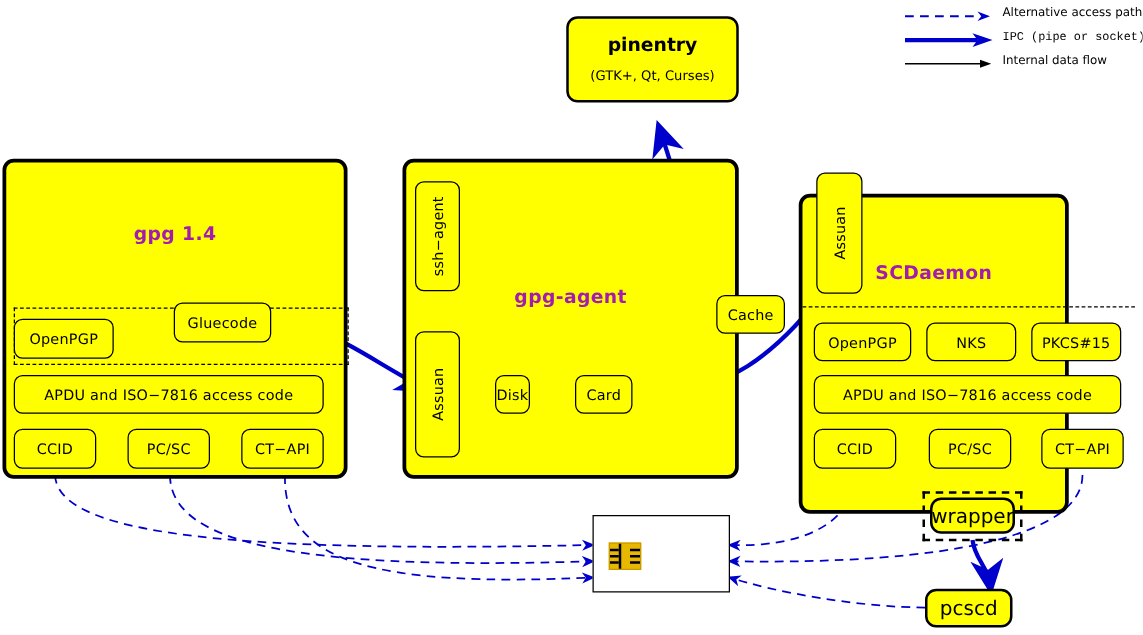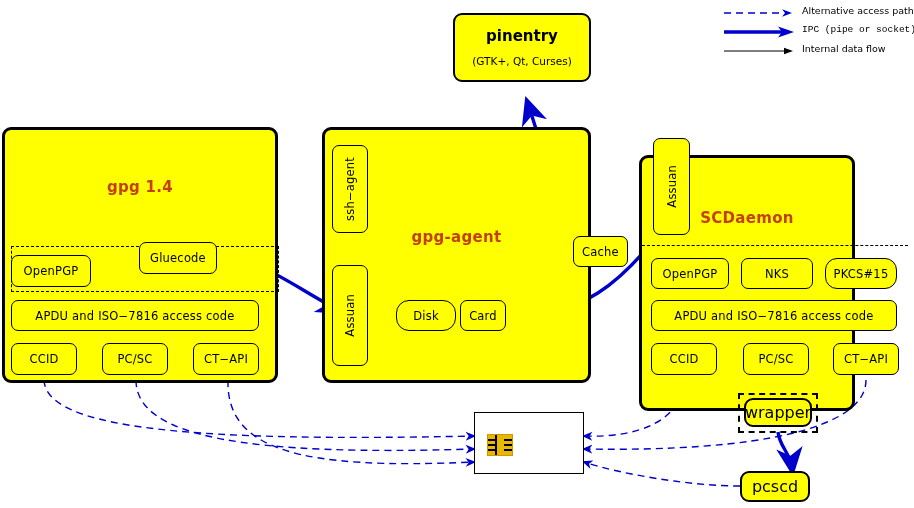--- a/index.html
+++ b/index.html
@@ -54,21 +54,21 @@
     border: 2.6px solid #000000;
     border-radius: 9px;
   }
   .outer-title {
     position: absolute;
     width: 100%;
     text-align: center;
     font-weight: bold;
     font-size: 15px;
     letter-spacing: 0.3px;
-    color: #c2410c;
+    color: #a21caf;
   }
   .vert {
     writing-mode: vertical-rl;
     transform: rotate(180deg);
     font-size: 11.5px;
   }
   .two-line {
     flex-direction: column;
     line-height: 1.55;
   }
@@ -246,41 +246,41 @@
   </div>
   <div class="box inner" style="left:332px; top:145px; width:36px; height:88px;">
     <span class="vert">ssh−agent</span>
   </div>
   <div class="box inner" style="left:332px; top:265px; width:36px; height:101px;">
     <span class="vert">Assuan</span>
   </div>
   <div class="box inner" style="left:525px; top:236px; width:55px; height:31px;margin-left:48px;">
     <span>Cache</span>
   </div>
-  <div class="box inner" style="left:396px; top:300px; width:60px; height:31px;border-radius:13px;">
+  <div class="box inner" style="left:396px; top:300px; width:28px; height:31px;">
     <span>Disk</span>
   </div>
   <div class="box inner" style="left:460px; top:300px; width:46px; height:31px;">
     <span>Card</span>
   </div>
 
   <div class="box outer" style="left:639px; top:127px; width:216px; height:256px;margin-top:28px;">
     <div class="outer-title" style="top:51px;">SCDaemon</div>
   </div>
   <div class="box inner" style="left:653px; top:138px; width:37px; height:97px;">
     <span class="vert">Assuan</span>
   </div>
   <div class="hr-dash" style="left:642px; top:245px; width:266px;"></div>
   <div class="box inner" style="left:651px; top:258px; width:78px; height:31px;">
     <span>OpenPGP</span>
   </div>
   <div class="box inner" style="left:741px; top:258px; width:72px; height:31px;">
     <span>NKS</span>
   </div>
-  <div class="box inner" style="left:825px; top:258px; width:72px; height:31px;border-radius:12px;">
+  <div class="box inner" style="left:825px; top:258px; width:72px; height:31px;">
     <span>PKCS#15</span>
   </div>
   <div class="box inner" style="left:651px; top:300px; width:246px; height:31px;">
     <span>APDU and ISO−7816 access code</span>
   </div>
   <div class="box inner" style="left:651px; top:343px; width:66px; height:32px;">
     <span>CCID</span>
   </div>
   <div class="box inner" style="left:743px; top:343px; width:66px; height:32px;">
     <span>PC/SC</span>

